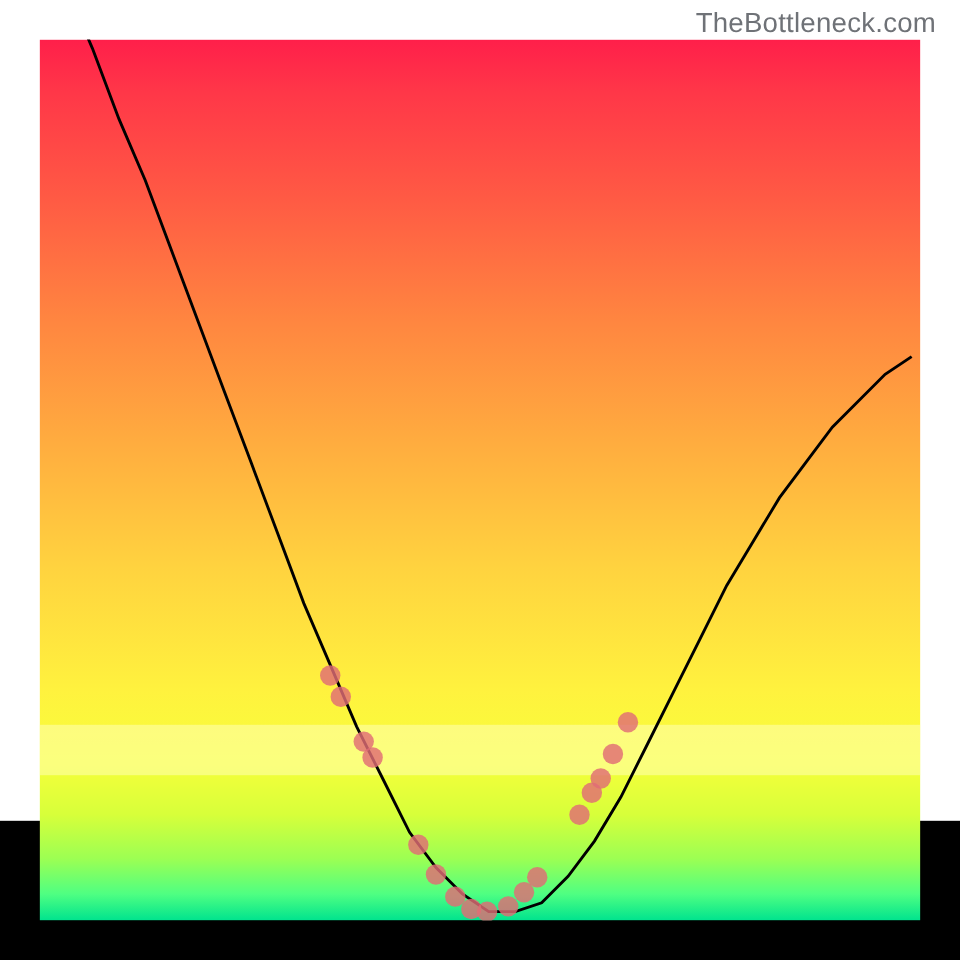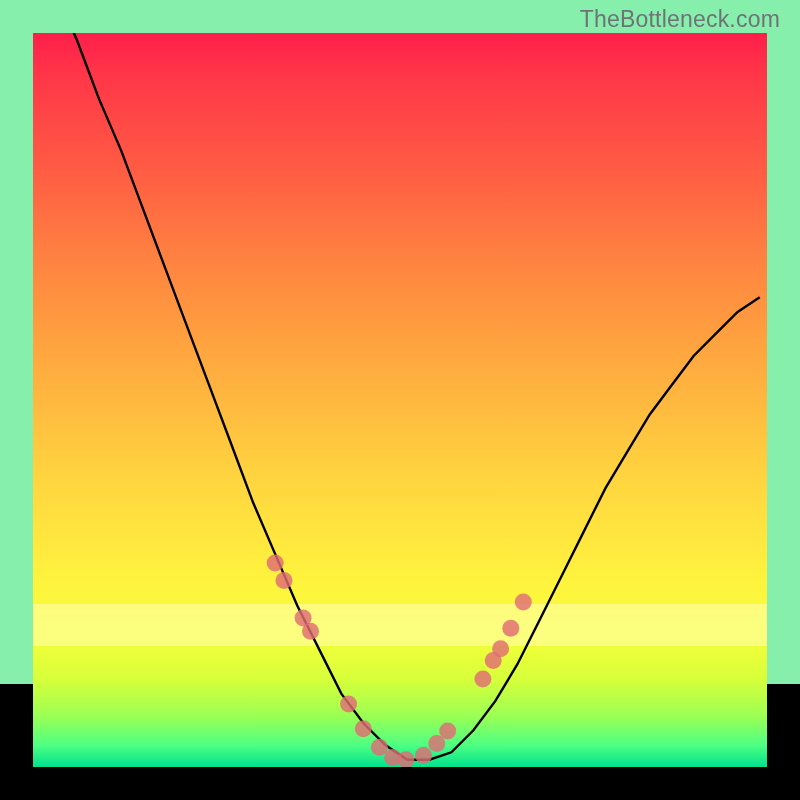--- a/index.html
+++ b/index.html
@@ -8,21 +8,21 @@
     width: 800px;
     height: 800px;
     overflow: hidden;
     background: #000;
     font-family: Arial, Helvetica, sans-serif;
   }
   .frame {
     position: absolute;
     top: 0; left: 0;
     width: 800px; height: 684px;
-    background: #86efac;
+    background: #ffffff;
   }
   .plot {
     position: absolute;
     top: 33px;
     left: 33px;
     width: 734px;
     height: 734px;
     overflow: hidden;
   }
   .gradient-bg {

